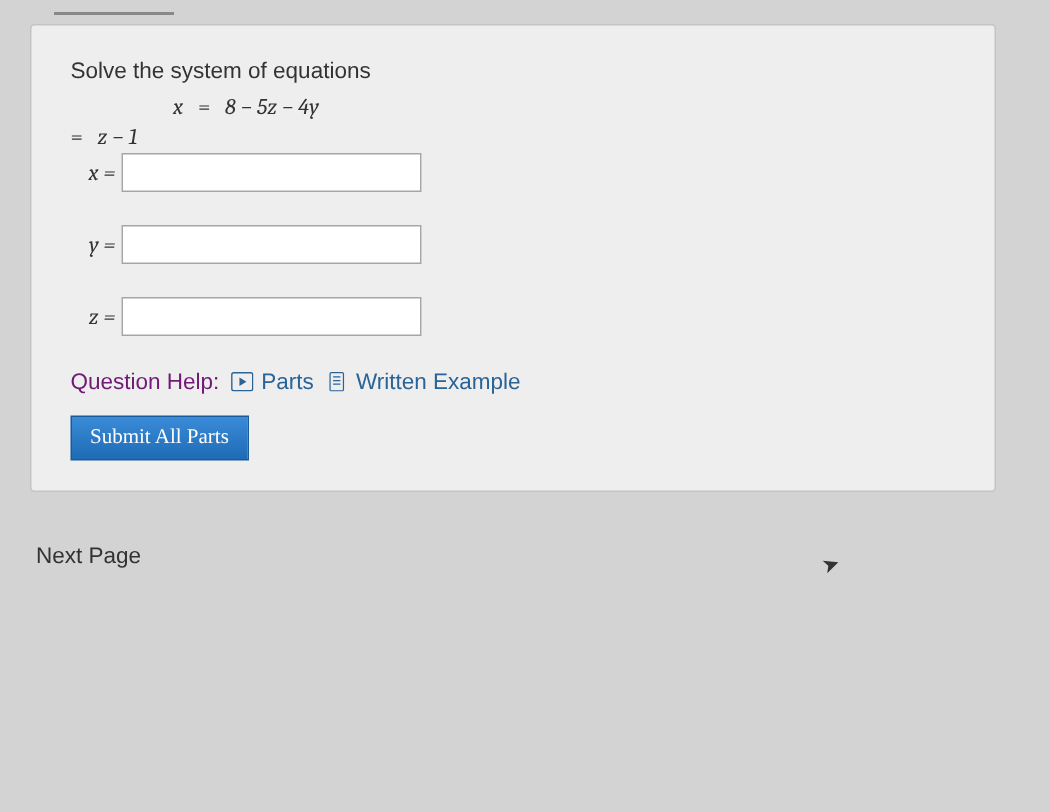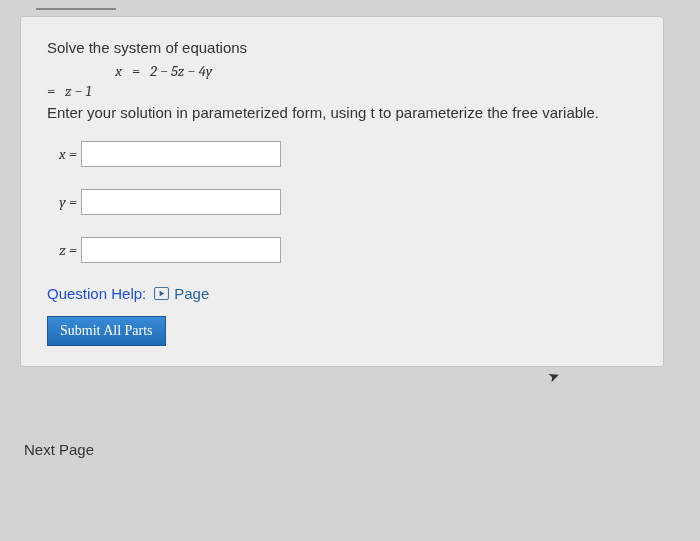--- a/index.html
+++ b/index.html
@@ -67,21 +67,21 @@
     padding: 2px 4px;
     font-size: 14px;
   }
   .help-row {
     display: flex;
     align-items: center;
     gap: 8px;
     margin-top: 6px;
     margin-bottom: 14px;
   }
-  .help-label { color: #1d4ed8; }
+  .help-label { color: #701a75; }
   .help-link {
     display: inline-flex;
     align-items: center;
     gap: 5px;
     color: #2a6496;
     text-decoration: none;
     cursor: pointer;
   }
   .help-link svg { width: 15px; height: 13px; }
   .submit-btn {
@@ -96,21 +96,20 @@
   }
   .next-row { margin-top: 30px; padding-left: 2px; }
   .next-btn {
     background: transparent;
     border: none;
     color: #333;
     font-size: 15px;
     padding: 4px 2px;
     cursor: pointer;
     font-family: inherit;
-    margin-top: 40px;
   }
   .top-bar {
     height: 2px;
     background: #888;
     width: 80px;
     margin-left: 16px;
   }
   .cursor-arrow {
     position: absolute;
     left: 548px;
@@ -125,28 +124,27 @@
 
 <div class="page-wrap">
   <div class="top-bar"></div>
 
   <div class="card">
     <div class="prompt">Solve the system of equations</div>
 
     <div class="eqrow">
       <span class="eq-lhs">x</span>
       <span class="eq-eq">=</span>
-      <span class="eq-rhs">2 − 5z − 4y</span>
+      <span class="eq-rhs">8 − 5z − 4y</span>
     </div>
     <div class="eqrow">
       <span class="eq-eq">=</span>
       <span class="eq-rhs">z − 1</span>
     </div>
 
-    <div class="instruction">Enter your solution in parameterized form, using t to parameterize the free variable.</div>
 
     <div class="answer-row">
       <span class="ans-label">x =</span>
       <input class="ans-input" type="text" value="" style="">
     </div>
     <div class="answer-row">
       <span class="ans-label">y =</span>
       <input class="ans-input" type="text" value="" style="">
     </div>
     <div class="answer-row">
@@ -154,21 +152,30 @@
       <input class="ans-input" type="text" value="" style="">
     </div>
 
     <div class="help-row">
       <span class="help-label">Question Help:</span>
       <a class="help-link">
         <svg viewBox="0 0 16 14">
           <rect x="0.5" y="0.5" width="15" height="13" rx="1.5" fill="none" stroke="#2a6496" stroke-width="1"></rect>
           <polygon points="6,4 6,10 11,7" fill="#2a6496"></polygon>
         </svg>
-        <span>Page</span>
+        <span>Parts</span>
+      </a>
+      <a class="help-link">
+        <svg viewBox="0 0 14 16">
+          <rect x="1.5" y="0.5" width="11" height="15" rx="1" fill="none" stroke="#2a6496" stroke-width="1"></rect>
+          <line x1="4" y1="4" x2="10" y2="4" stroke="#2a6496" stroke-width="1"></line>
+          <line x1="4" y1="7" x2="10" y2="7" stroke="#2a6496" stroke-width="1"></line>
+          <line x1="4" y1="10" x2="10" y2="10" stroke="#2a6496" stroke-width="1"></line>
+        </svg>
+        <span>Written Example</span>
       </a>
     </div>
 
     <button class="submit-btn">Submit All Parts</button>
   </div>
 
   <div class="next-row">
     <button class="next-btn">Next Page</button>
   </div>
 </div>

